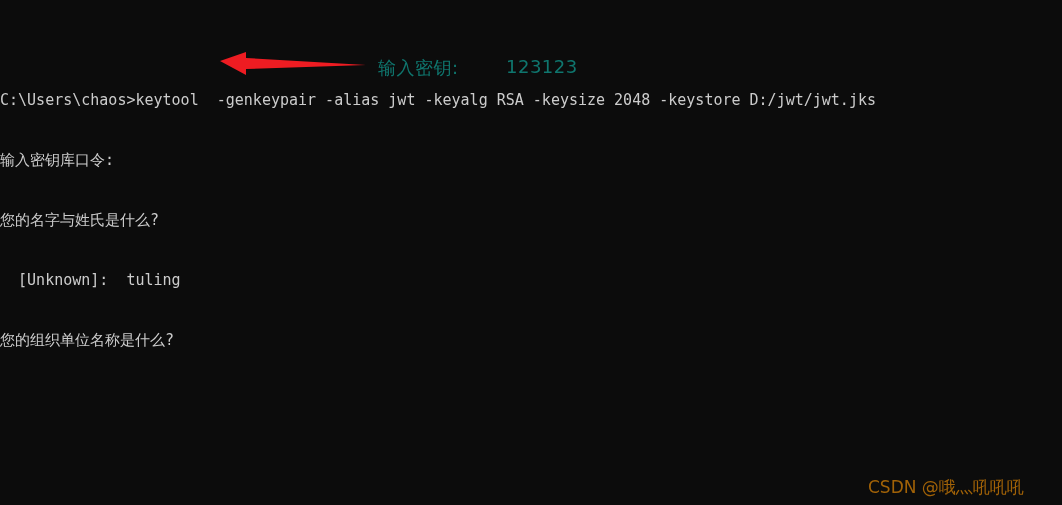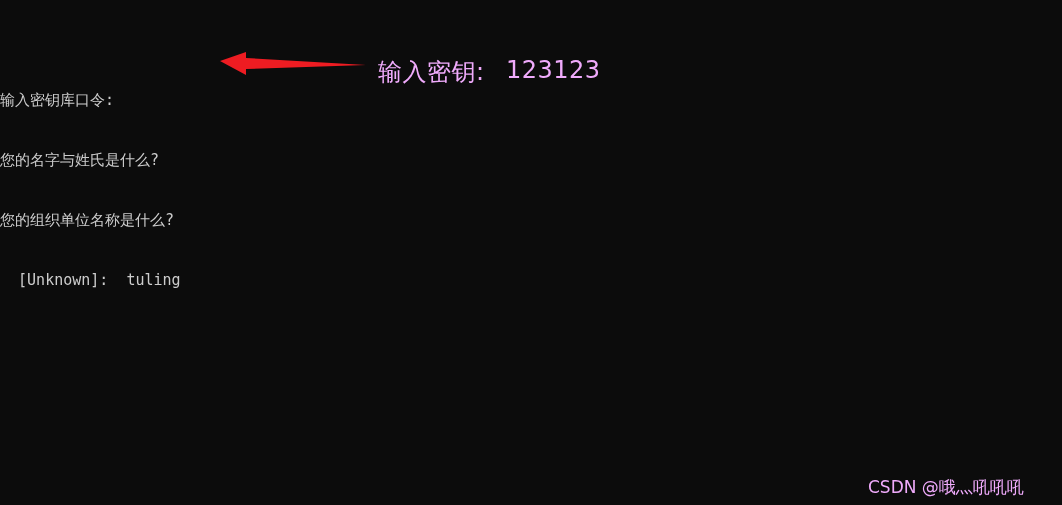--- a/index.html
+++ b/index.html
@@ -36,49 +36,50 @@
     padding-top: 0;
   }
   #console-inner {
     padding-top: 10px;
   }
 
   
   .annot-text {
     position: absolute;
     font-family: "DejaVu Sans", "Liberation Sans", sans-serif;
-    font-size: 24px;
-    color: #f0abfc;
+    font-size: 18px;
+    color: #0f766e;
     white-space: pre;
     letter-spacing: 0.5px;
   }
   .arrow {
     position: absolute;
   }
 
   
   .watermark {
     position: absolute;
     font-family: "DejaVu Sans", "Liberation Sans", sans-serif;
     font-size: 17px;
-    color: #f0abfc;
+    color: #a16207;
     white-space: pre;
   }
 </style>
 </head>
 <body>
 
 <div id="screen">
 
   <div id="console">
     <div id="console-inner">
+      <div class="line">C:\Users\chaos&gt;keytool  -genkeypair -alias jwt -keyalg RSA -keysize 2048 -keystore D:/jwt/jwt.jks</div>
       <div class="line">输入密钥库口令:</div>
       <div class="line">您的名字与姓氏是什么?</div>
+      <div class="line">  [Unknown]:  tuling</div>
       <div class="line">您的组织单位名称是什么?</div>
-      <div class="line">  [Unknown]:  tuling</div>
       
       
       
       
       
       
       
       
       
       

